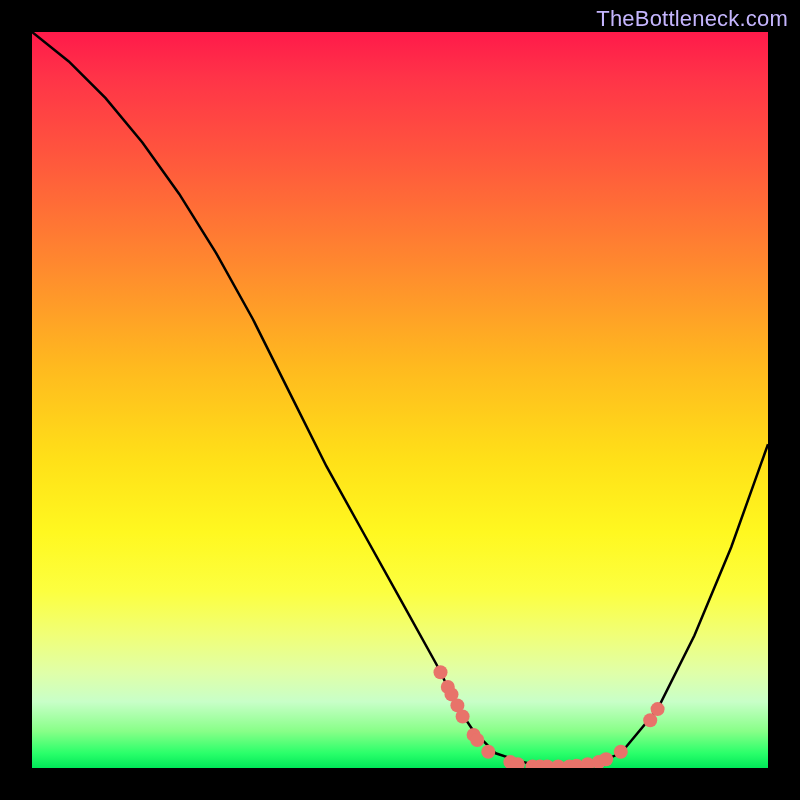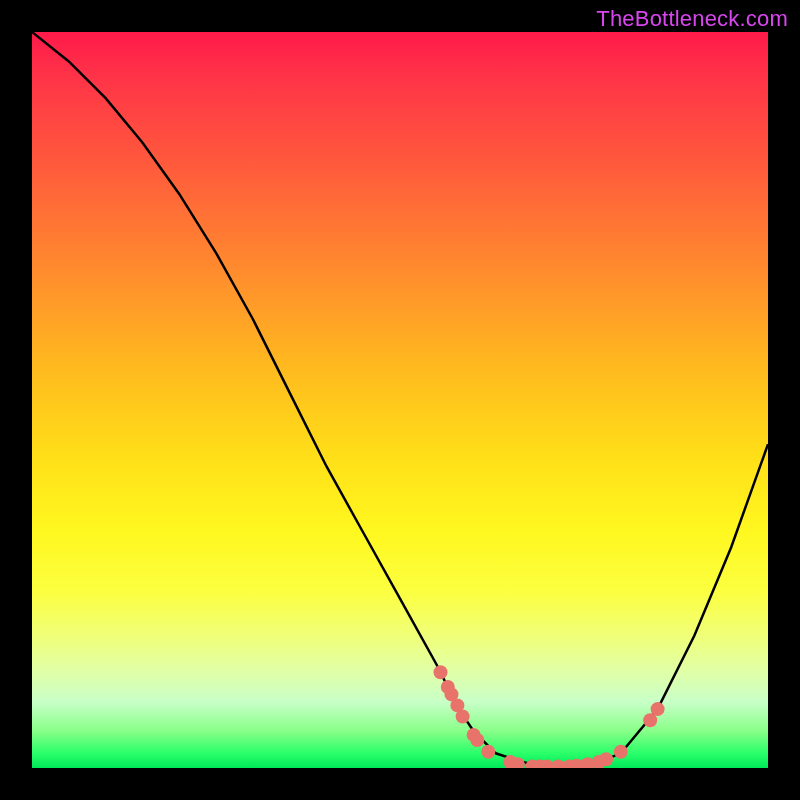--- a/index.html
+++ b/index.html
@@ -7,21 +7,21 @@
     width: 800px;
     height: 800px;
     background: #000;
     position: relative;
     font-family: Arial, sans-serif;
   }
   .watermark {
     position: absolute;
     top: 6px;
     right: 12px;
-    color: #d946ef;
+    color: #c4b5fd;
     font-size: 22px;
     font-weight: 500;
     letter-spacing: 0.2px;
     z-index: 10;
   }
   .plot-area {
     position: absolute;
     left: 32px;
     top: 32px;
     width: 736px;

